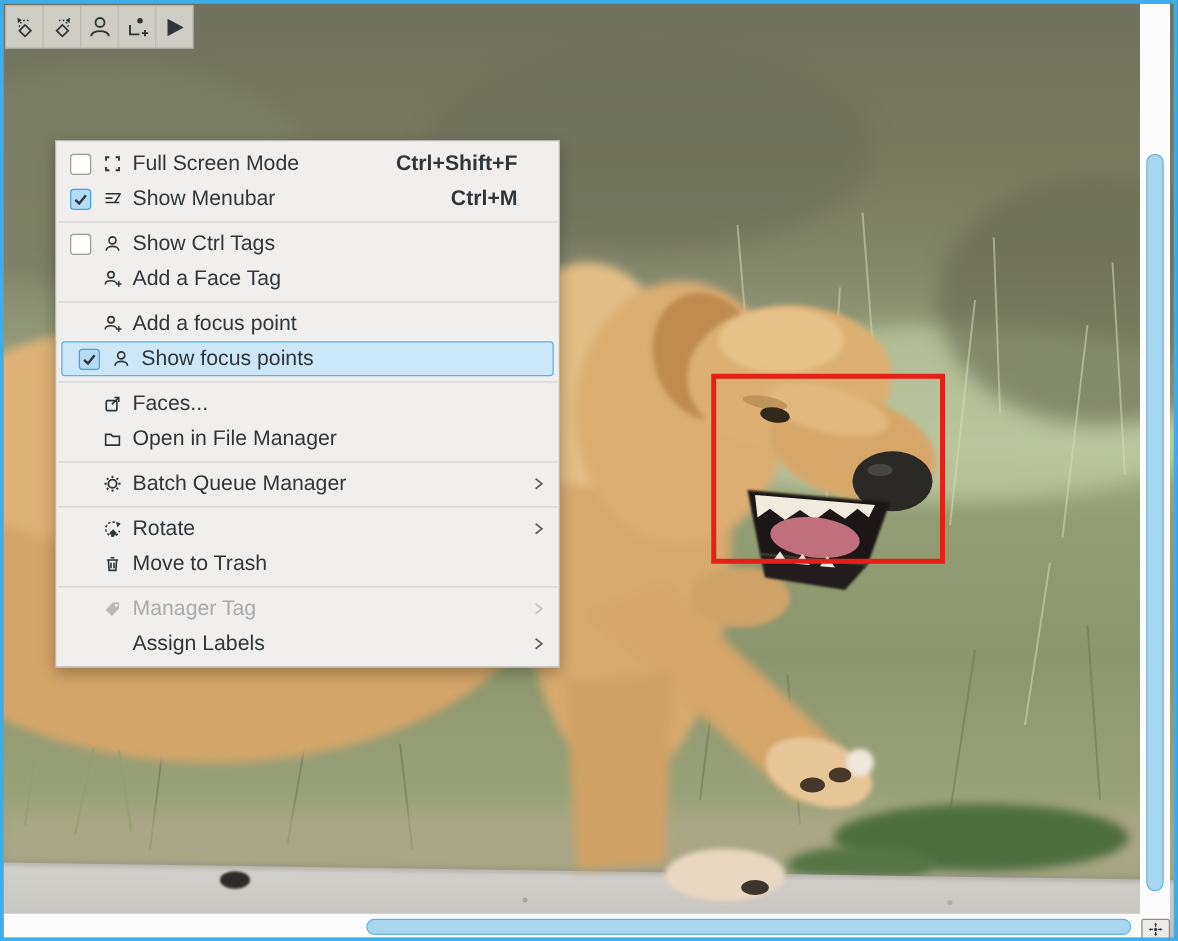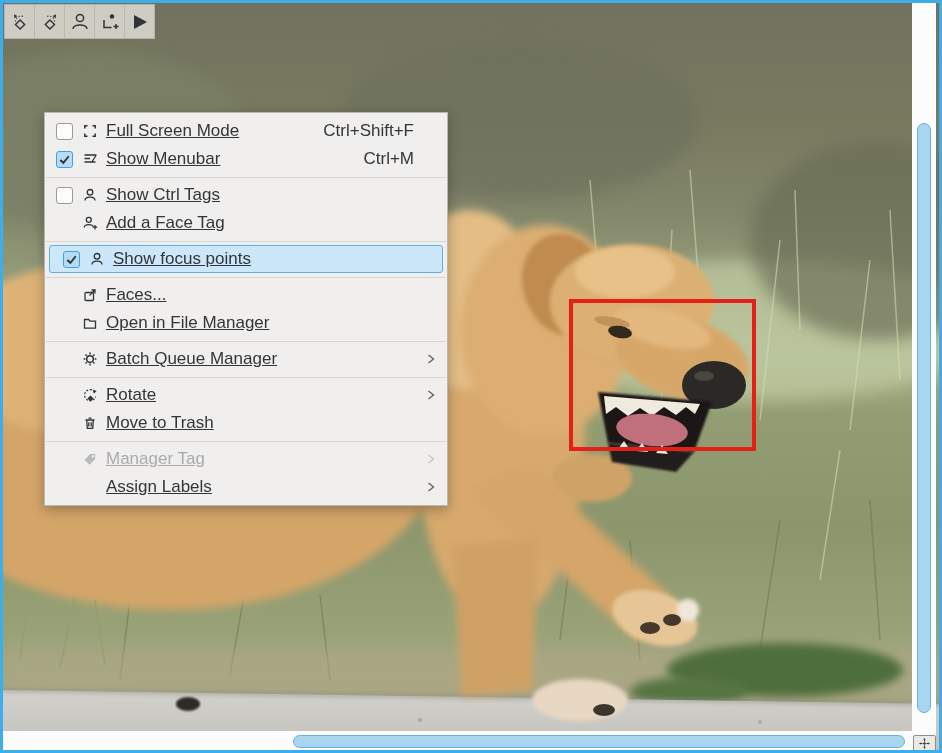--- a/index.html
+++ b/index.html
@@ -29,23 +29,23 @@
   .menu-item{height:28px;display:flex;align-items:center;margin:0 4px;padding-left:6px;
     border:1px solid transparent;border-radius:3px;box-sizing:border-box;color:var(--icon);}
   .menu-item.highlighted{background:var(--highlight-bg);border-color:var(--highlight-border);padding-left:13px;}
   .menu-item.disabled{color:#b7b9bc;}
   .cb-col{flex:0 0 26px;display:flex;align-items:center;}
   .icon-col{flex:0 0 20px;display:flex;align-items:center;}
   .checkbox{width:17px;height:17px;border-radius:3px;box-sizing:border-box;
     background:var(--checkbox-unchecked-bg);border:1px solid var(--checkbox-unchecked-border);
     display:flex;align-items:center;justify-content:center;}
   .checkbox.checked{background:var(--checkbox-checked-bg);border-color:var(--checkbox-checked-border);}
-  .mi-label{font-size:17px;color:var(--menu-text);padding-left:4px;white-space:nowrap;text-decoration:underline;}
+  .mi-label{font-size:17px;color:var(--menu-text);padding-left:4px;white-space:nowrap;}
   .disabled .mi-label{color:var(--disabled-text);}
-  .mi-shortcut{margin-left:auto;font-size:17px;color:var(--menu-text);padding-right:6px;white-space:nowrap;}
+  .mi-shortcut{margin-left:auto;font-size:17px;color:var(--menu-text);padding-right:6px;white-space:nowrap;font-weight:bold;}
   .chev-col{flex:0 0 22px;margin-left:auto;display:flex;justify-content:center;color:#5f6368;}
   .mi-shortcut + .chev-col{margin-left:0;}
   .disabled .chev-col{color:#c3c5c7;}
   .separator{height:8px;display:flex;align-items:center;margin:0 1px;}
   .separator .line{height:1px;width:100%;background:var(--separator);}
 
   
   .vscroll{position:absolute;left:912px;top:3px;width:24px;height:747px;
     background:var(--scroll-track);z-index:8;}
   .vthumb{position:absolute;left:5px;top:120px;width:14px;height:590px;border-radius:7px;
@@ -292,20 +292,33 @@
               <path d="M2.2,12.5 C2.2,8.6 11.4,8.6 11.4,12.5 M10.8,12.2 h4.4 M13,10 v4.4"></path>
             </g>
           </svg>
         </span>
         <span class="mi-label">Add a Face Tag</span>
         <span class="chev-col"></span>
       </div>
       <div class="separator">
         <div class="line"></div>
       </div>
+      <div class="menu-item">
+        <span class="cb-col"></span>
+        <span class="icon-col">
+          <svg width="16" height="16" viewBox="0 0 16 16">
+            <g fill="none" stroke="currentColor" stroke-width="1.3">
+              <circle cx="6.8" cy="4.8" r="2.5"></circle>
+              <path d="M2.2,12.5 C2.2,8.6 11.4,8.6 11.4,12.5 M10.8,12.2 h4.4 M13,10 v4.4"></path>
+            </g>
+          </svg>
+        </span>
+        <span class="mi-label">Add a focus point</span>
+        <span class="chev-col"></span>
+      </div>
       <div class="menu-item highlighted">
         <span class="cb-col">
           <span class="checkbox checked">
             <svg width="15" height="15" viewBox="0 0 16 16">
               <polyline points="3.5,8.5 6.8,11.5 12.5,4.5" fill="none" stroke="#2e3338" stroke-width="2"></polyline>
             </svg>
           </span>
         </span>
         <span class="icon-col">
           <svg width="16" height="16" viewBox="0 0 16 16">

